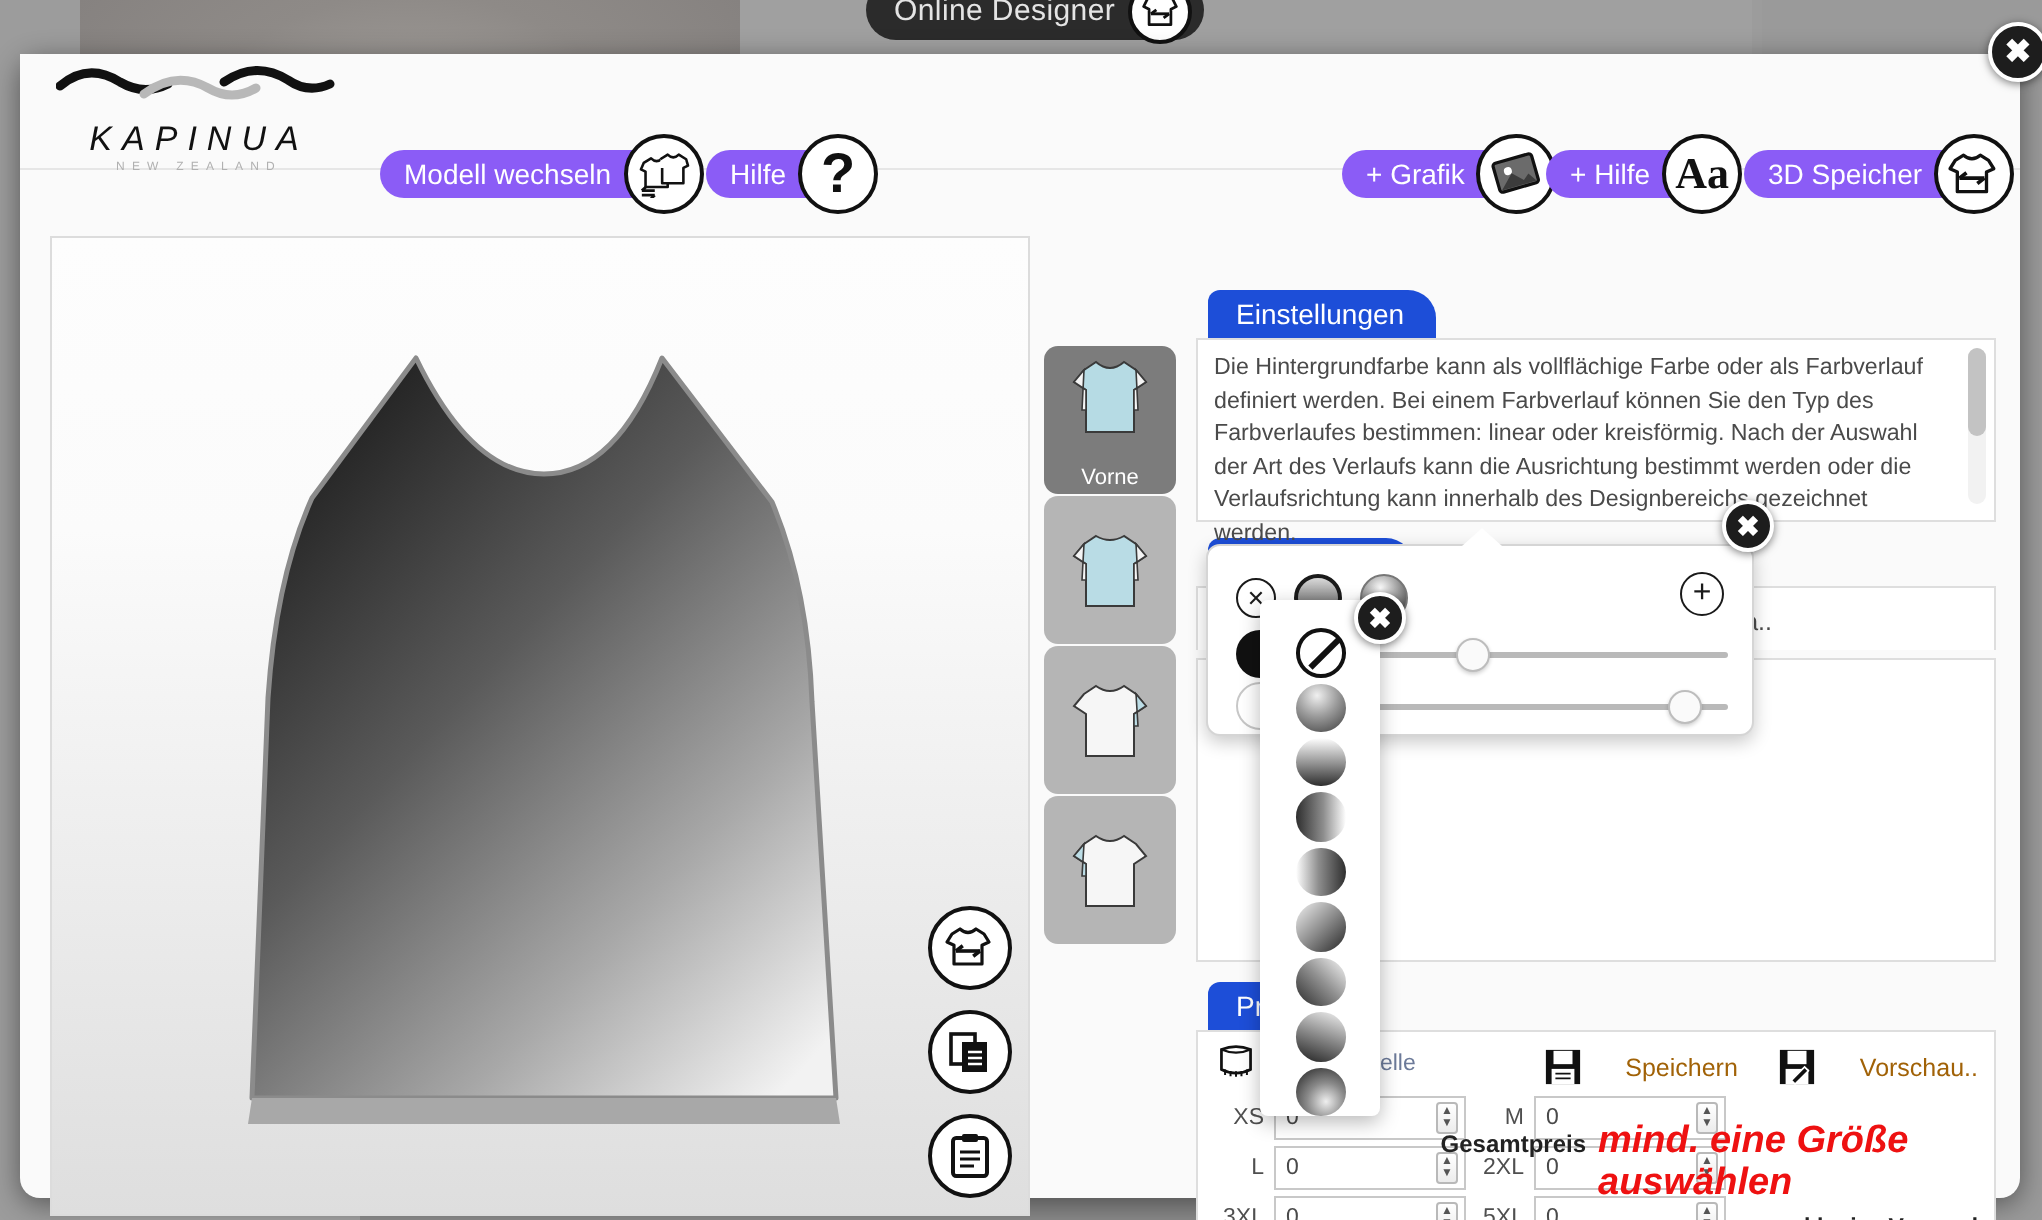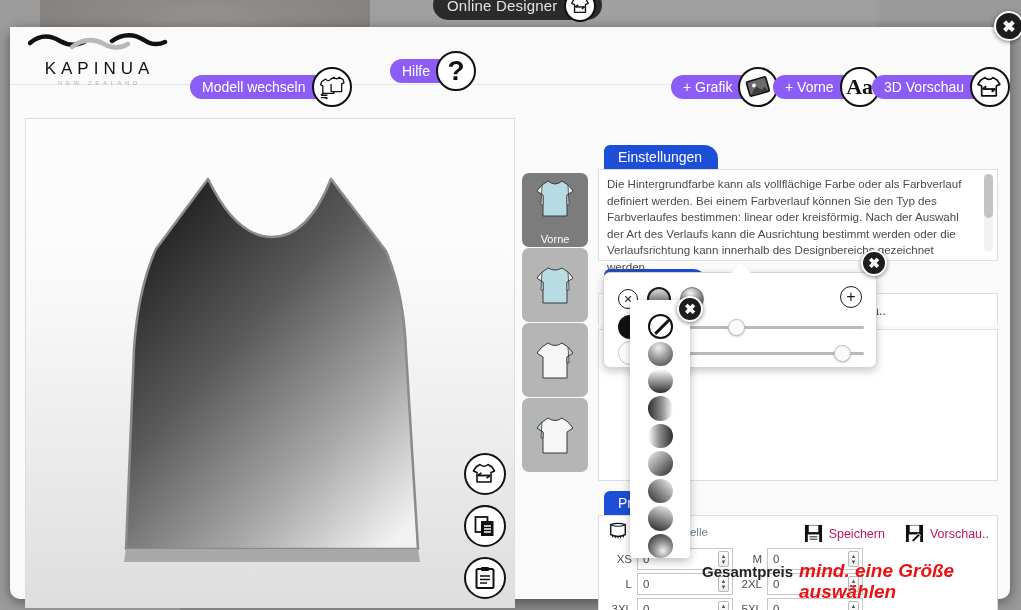--- a/index.html
+++ b/index.html
@@ -61,41 +61,41 @@
   .header {
     position: relative; height: 58px;
     background: #fafafa;
     border-bottom: 1px solid #e6e6e6;
     display: flex; align-items: center;
   }
   .logo { position: absolute; left: 15px; top: 4px; width: 145px; text-align: center; }
   .logo-swoosh { height: 26px; width: 140px; }
   .logo-name {
     font-size: 17px; letter-spacing: 5px; color: #111;
-    font-family: "Liberation Sans", sans-serif; margin-top: -2px; padding-left:4px;
+    font-family: "Liberation Sans", sans-serif; margin-top: -2px; padding-left:4px;font-style:italic;
   }
   .logo-sub {
     font-size: 6px; letter-spacing: 3.6px; color: #b0b0b0; margin-top: 1px; padding-left:4px;
   }
 
   .pill {
     position: absolute; display: flex; align-items: center;
     height: 24px; border-radius: 13px;
     background: #8b5cf6; color: #fff;
     font-size: 14px; padding-left: 12px; padding-right: 26px;
     cursor: pointer; white-space: nowrap;
   }
   .pill-icon {
     position: absolute; right: -20px; top: -8px;
     width: 40px; height: 40px; border-radius: 50%;
     background: #fff; border: 2.5px solid #111;
     display: flex; align-items: center; justify-content: center;
   }
   #pill-modell { left: 180px; top: 48px; }
-  #pill-hilfe  { left: 343px; top: 32px; margin-left: 37px; }
+  #pill-hilfe  { left: 343px; top: 48px; }
   #pill-grafik { left: 661px; top: 48px; }
   #pill-text   { left: 763px; top: 48px; }
   #pill-3d     { left: 862px; top: 48px; }
 
   
   .workspace { position: relative; height: 514px; }
 
   .canvas-wrap {
     position: absolute; left: 15px; top: 33px;
     width: 490px; height: 490px;
@@ -178,24 +178,24 @@
     height: 22px; border: 1px solid #c8c8c8; background: #fff;
     padding: 0 3px 0 5px; font-size: 11.5px; color: #4a4a4a;
   }
   .spin {
     width: 11px; height: 16px; border: 1px solid #b9b9b9; border-radius: 2px;
     background: linear-gradient(180deg,#fff,#ececec);
     display: flex; flex-direction: column; align-items: center; justify-content: center;
     font-size: 6px; line-height: 6px; color: #555;
   }
   .save-row { position: absolute; right: 8px; top: 8px; display: flex; gap: 20px; }
-  .save-item { display: flex; align-items: center; gap: 6px; font-size: 12.5px; color: #be185d; cursor: pointer;}
+  .save-item { display: flex; align-items: center; gap: 22px; font-size: 12.5px; color: #a16207; cursor: pointer;}
   .price-block { position: absolute; right: 8px; top: 44px; text-align: right; }
   .price-line { display: flex; align-items: baseline; justify-content: flex-end; gap: 6px;}
-  .gesamt { font-size: 15px; font-weight: bold; color: #222; }
+  .gesamt { font-size: 12px; font-weight: bold; color: #222; }
   .warn { color: #ee1111; font-style: italic; font-weight: bold; font-size: 19px; line-height: 21px;}
   .versand { font-size: 11.5px; font-weight: bold; color: #222; margin-top: 6px;}
 
   
   .grad-popup {
     position: absolute; left: 603px; top: 272px;
     width: 274px; height: 96px;
     background: #fff; border: 1px solid #d5d5d5; border-radius: 7px;
     box-shadow: 0 3px 9px rgba(0,0,0,.22);
     z-index: 40;
@@ -332,28 +332,28 @@
             <g transform="rotate(-16 13 12)">
               <rect x="3" y="4" width="20" height="15" rx="1.5" fill="#6b6b6b" stroke="#111" stroke-width="1.6"></rect>
               <circle cx="9.5" cy="9.5" r="2" fill="#fff"></circle>
               <path d="M4 18 L11 11 L16 16 L19 13.5 L22 18 Z" fill="#3c3c3c"></path>
             </g>
           </svg>
         </span>
       </div>
 
       <div class="pill" id="pill-text">
-        <span>+ Vorne</span>
+        <span>+ Hilfe</span>
         <span class="pill-icon">
           <span style="font-family:'Liberation Serif',serif;font-size:22px;font-weight:bold;color:#111;line-height:1;">Aa</span>
         </span>
       </div>
 
       <div class="pill" id="pill-3d">
-        <span>3D Vorschau</span>
+        <span>3D Speicher</span>
         <span class="pill-icon">
           <svg width="28" height="25" viewBox="0 0 26 24">
             <path d="M4 5 L8 2.5 Q12 6 16 2.5 L20 5 L22.5 9 L19 10.6 L19 20 L5 20 L5 10.6 L1.5 9 Z" fill="#fff" stroke="#111" stroke-width="1.6" stroke-linejoin="round"></path>
             <path d="M6 13.5 L18 13.5" stroke="#111" stroke-width="1.8"></path>
             <path d="M6 13.5 l3.4 -2.6 M18 13.5 l-3.4 2.6" stroke="#111" stroke-width="1.8" fill="none"></path>
           </svg>
         </span>
       </div>
     </div>
 

